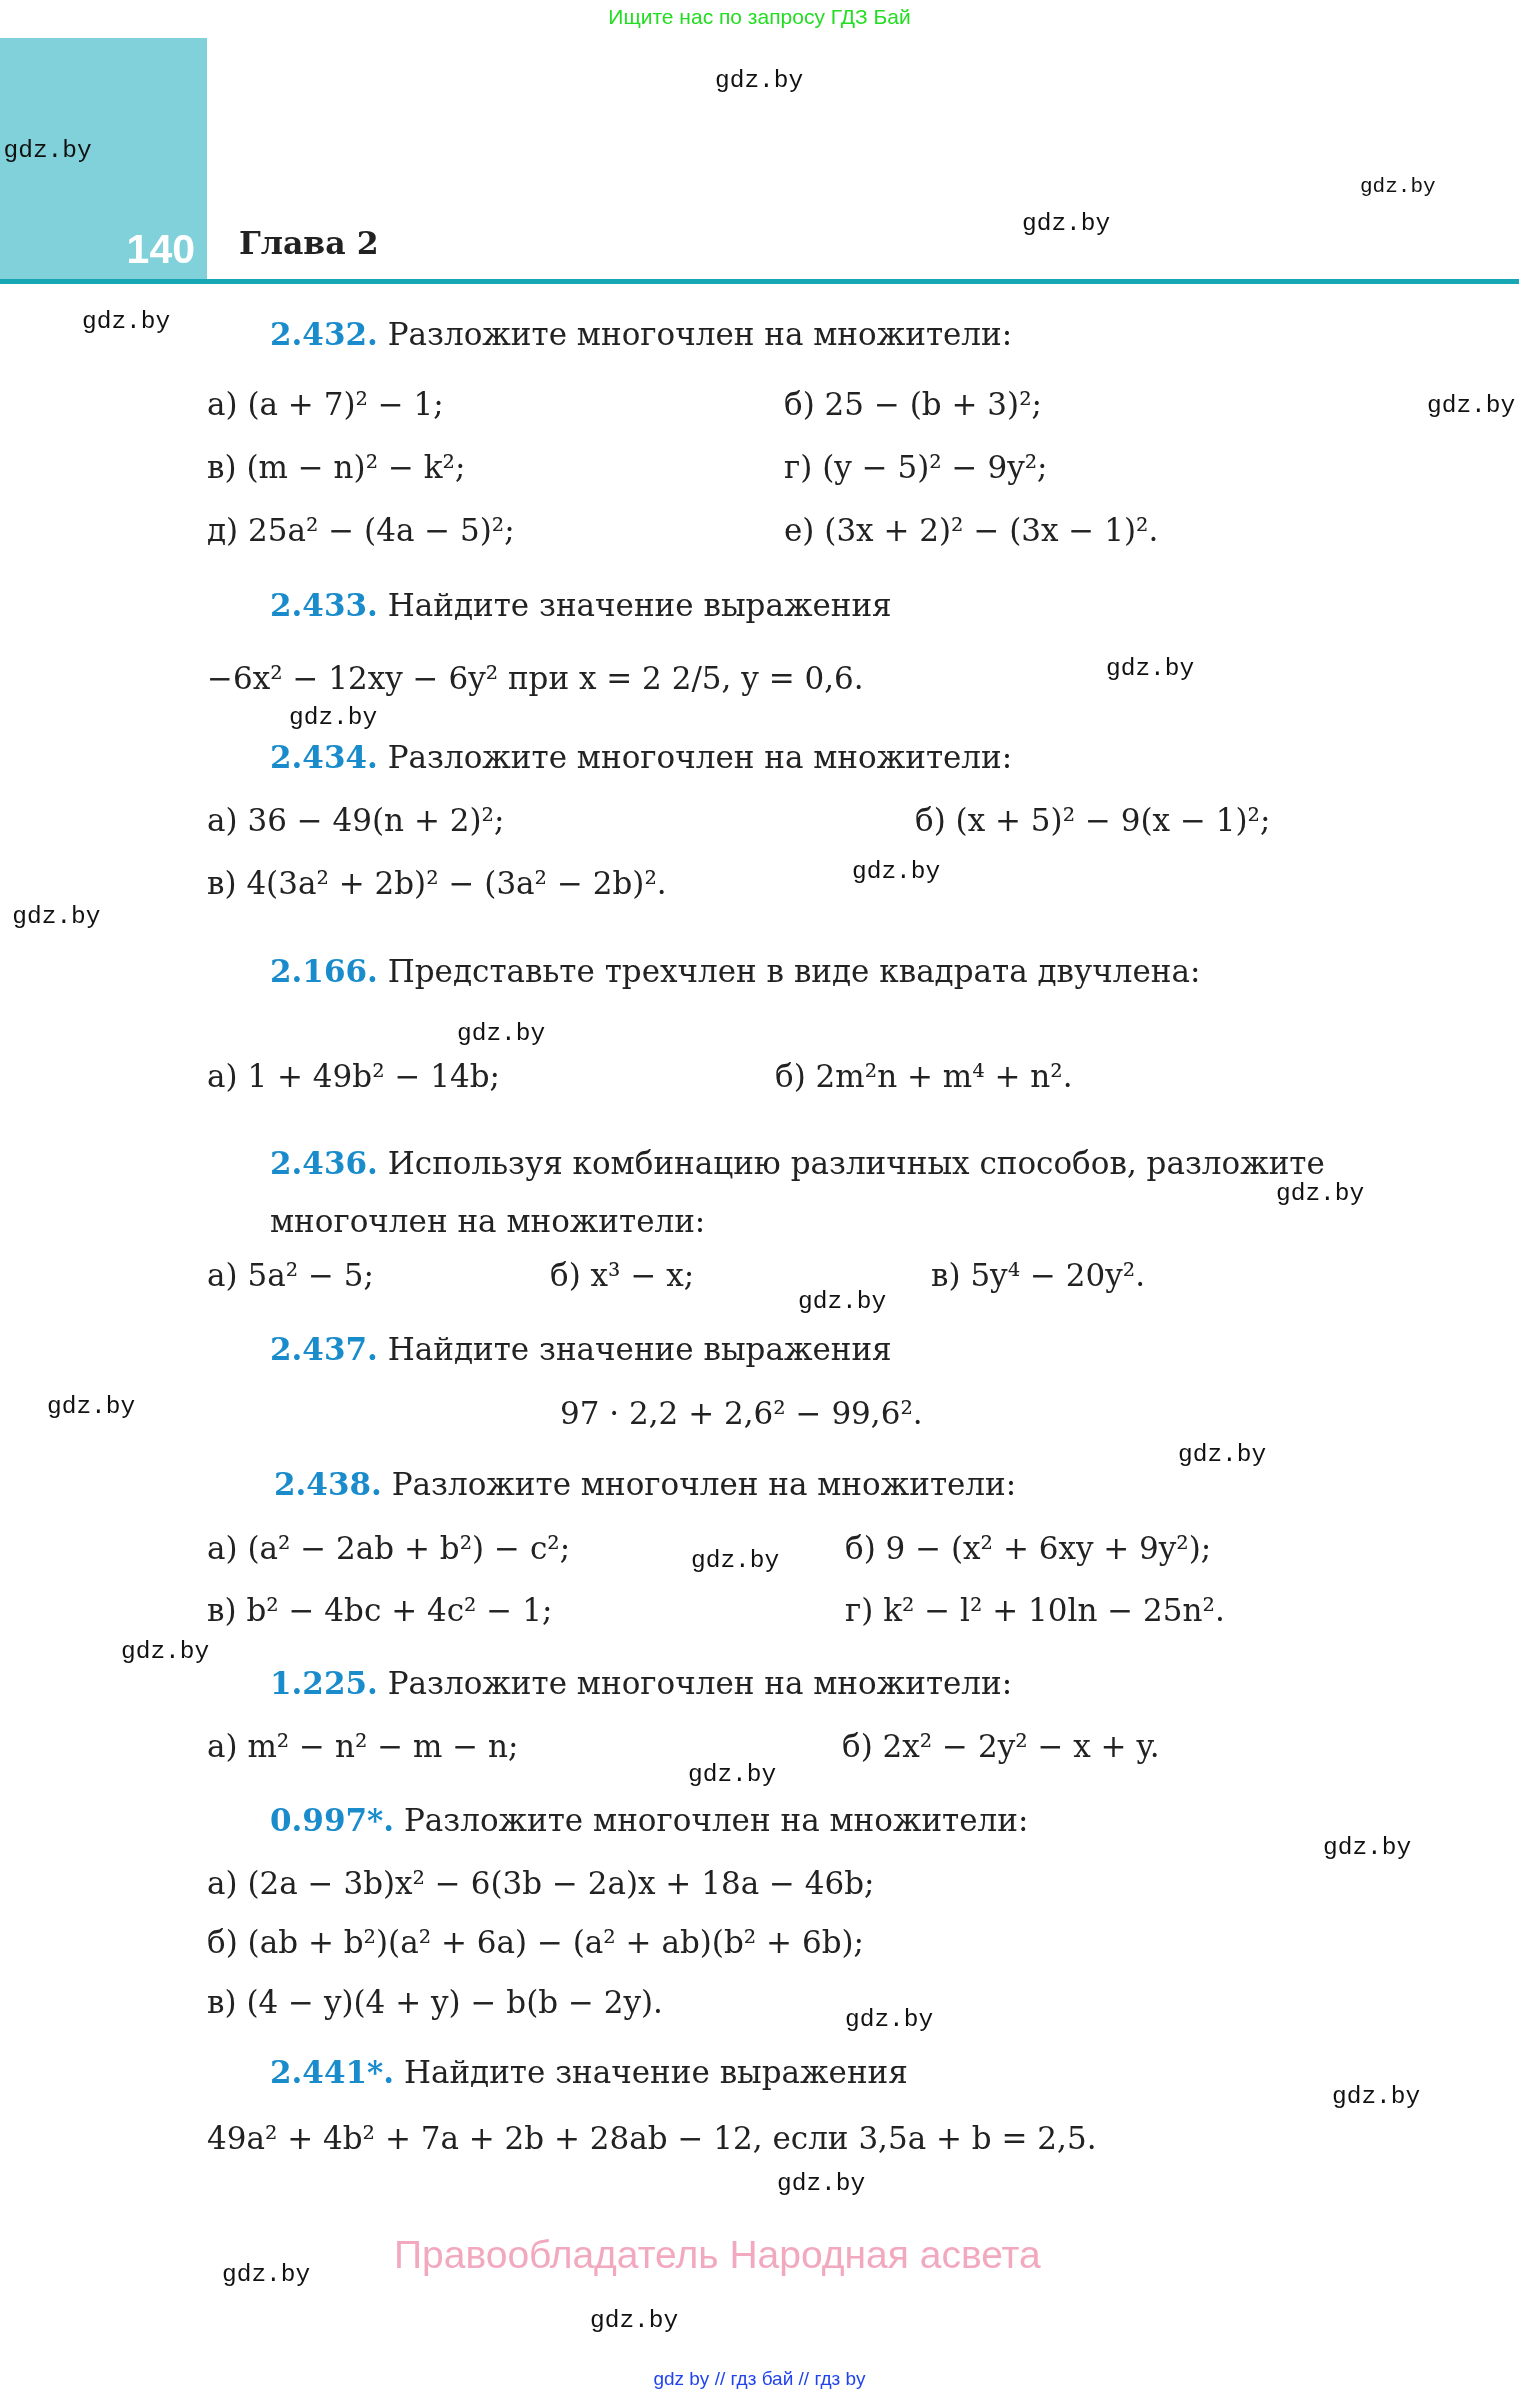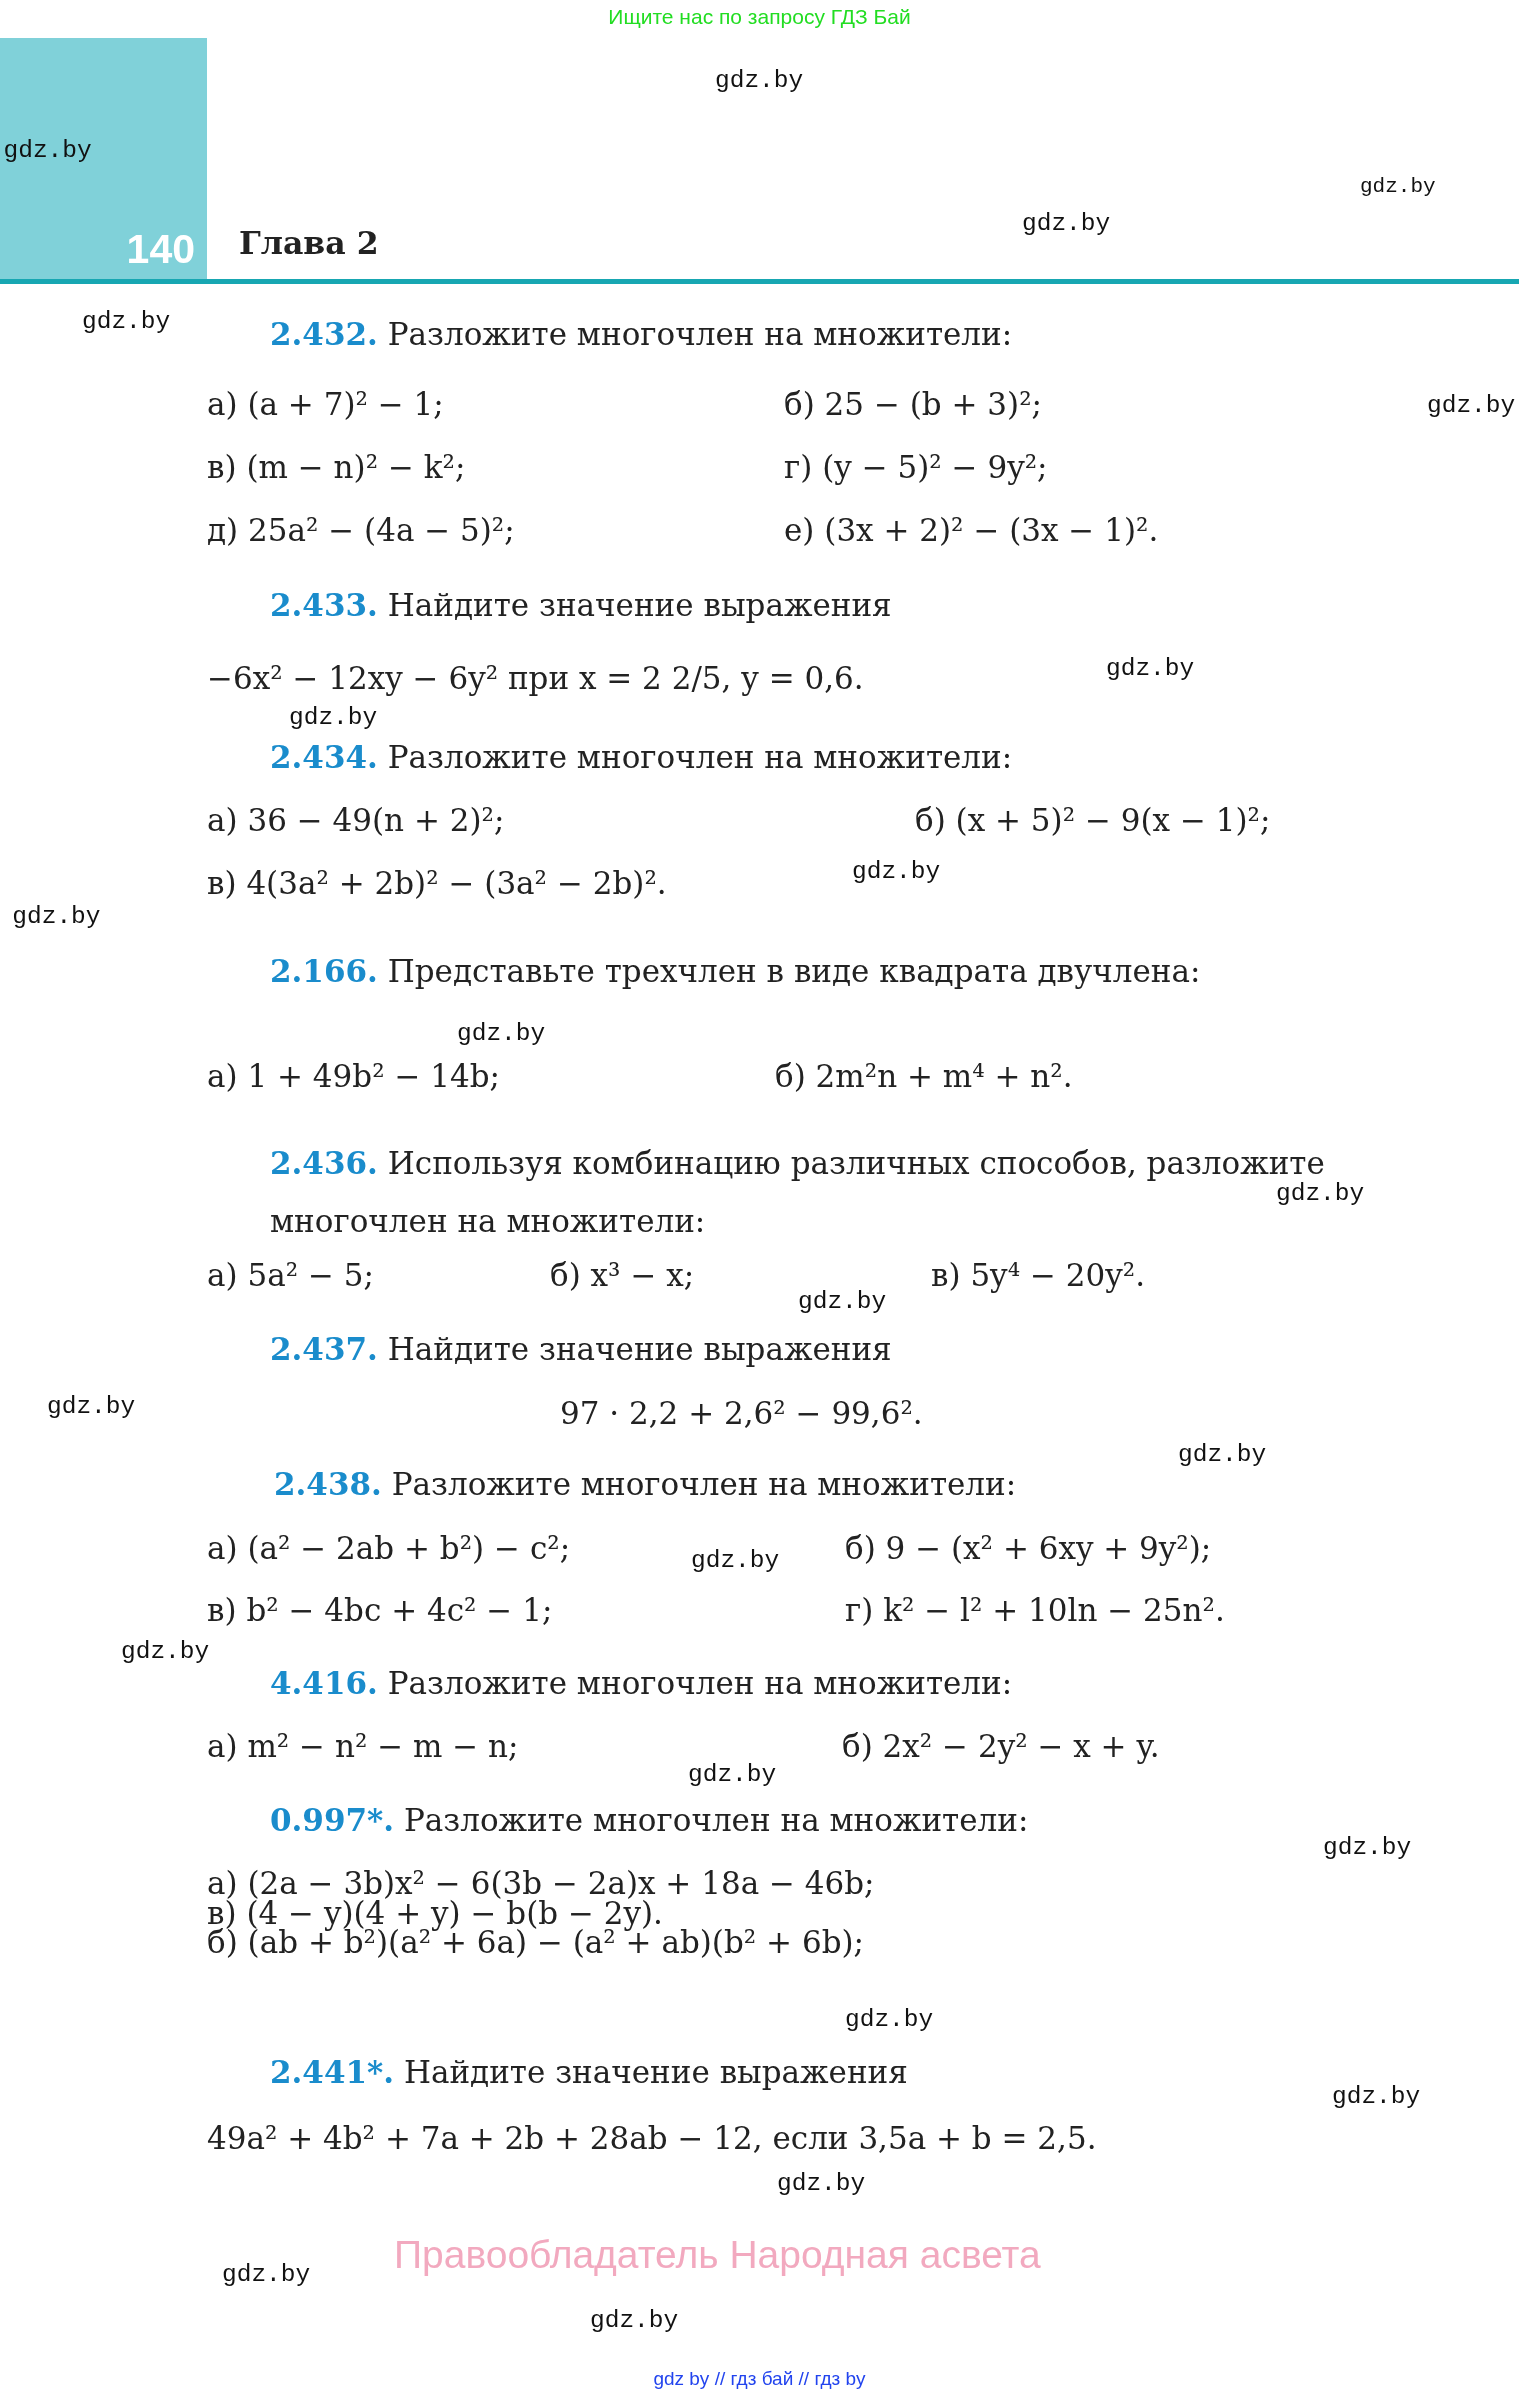--- a/index.html
+++ b/index.html
@@ -101,27 +101,27 @@
 
 <div class="abs line" style="left:270px;top:1334px"><span class="num">2.437.</span> <span>Найдите значение выражения</span></div>
 <div class="abs line" style="left:560px;top:1398px">97 · 2,2 + 2,6² − 99,6².</div>
 
 <div class="abs line" style="left:274px;top:1469px"><span class="num">2.438.</span> <span>Разложите многочлен на множители:</span></div>
 <div class="abs line" style="left:207px;top:1533px">а) (a² − 2ab + b²) − c²;</div>
 <div class="abs line" style="left:845px;top:1533px">б) 9 − (x² + 6xy + 9y²);</div>
 <div class="abs line" style="left:207px;top:1595px">в) b² − 4bc + 4c² − 1;</div>
 <div class="abs line" style="left:845px;top:1595px">г) k² − l² + 10ln − 25n².</div>
 
-<div class="abs line" style="left:270px;top:1668px"><span class="num">4.416.</span> <span>Разложите многочлен на множители:</span></div>
+<div class="abs line" style="left:270px;top:1668px"><span class="num">1.225.</span> <span>Разложите многочлен на множители:</span></div>
 <div class="abs line" style="left:207px;top:1731px">а) m² − n² − m − n;</div>
 <div class="abs line" style="left:842px;top:1731px">б) 2x² − 2y² − x + y.</div>
 
 <div class="abs line" style="left:270px;top:1805px"><span class="num">0.997*.</span> <span>Разложите многочлен на множители:</span></div>
 <div class="abs line" style="left:207px;top:1868px">а) (2a − 3b)x² − 6(3b − 2a)x + 18a − 46b;</div>
 <div class="abs line" style="left:207px;top:1927px">б) (ab + b²)(a² + 6a) − (a² + ab)(b² + 6b);</div>
-<div class="abs line" style="left:207px;top:1898px">в) (4 − y)(4 + y) − b(b − 2y).</div>
+<div class="abs line" style="left:207px;top:1987px">в) (4 − y)(4 + y) − b(b − 2y).</div>
 
 <div class="abs line" style="left:270px;top:2057px"><span class="num">2.441*.</span> <span>Найдите значение выражения</span></div>
 <div class="abs line" style="left:207px;top:2123px">49a² + 4b² + 7a + 2b + 28ab − 12, если 3,5a + b = 2,5.</div>
 
 <div class="abs copyright">Правообладатель Народная асвета</div>
 <div class="abs footer">gdz by  //  гдз бай  //  гдз by</div>
 
 
 </body></html>

